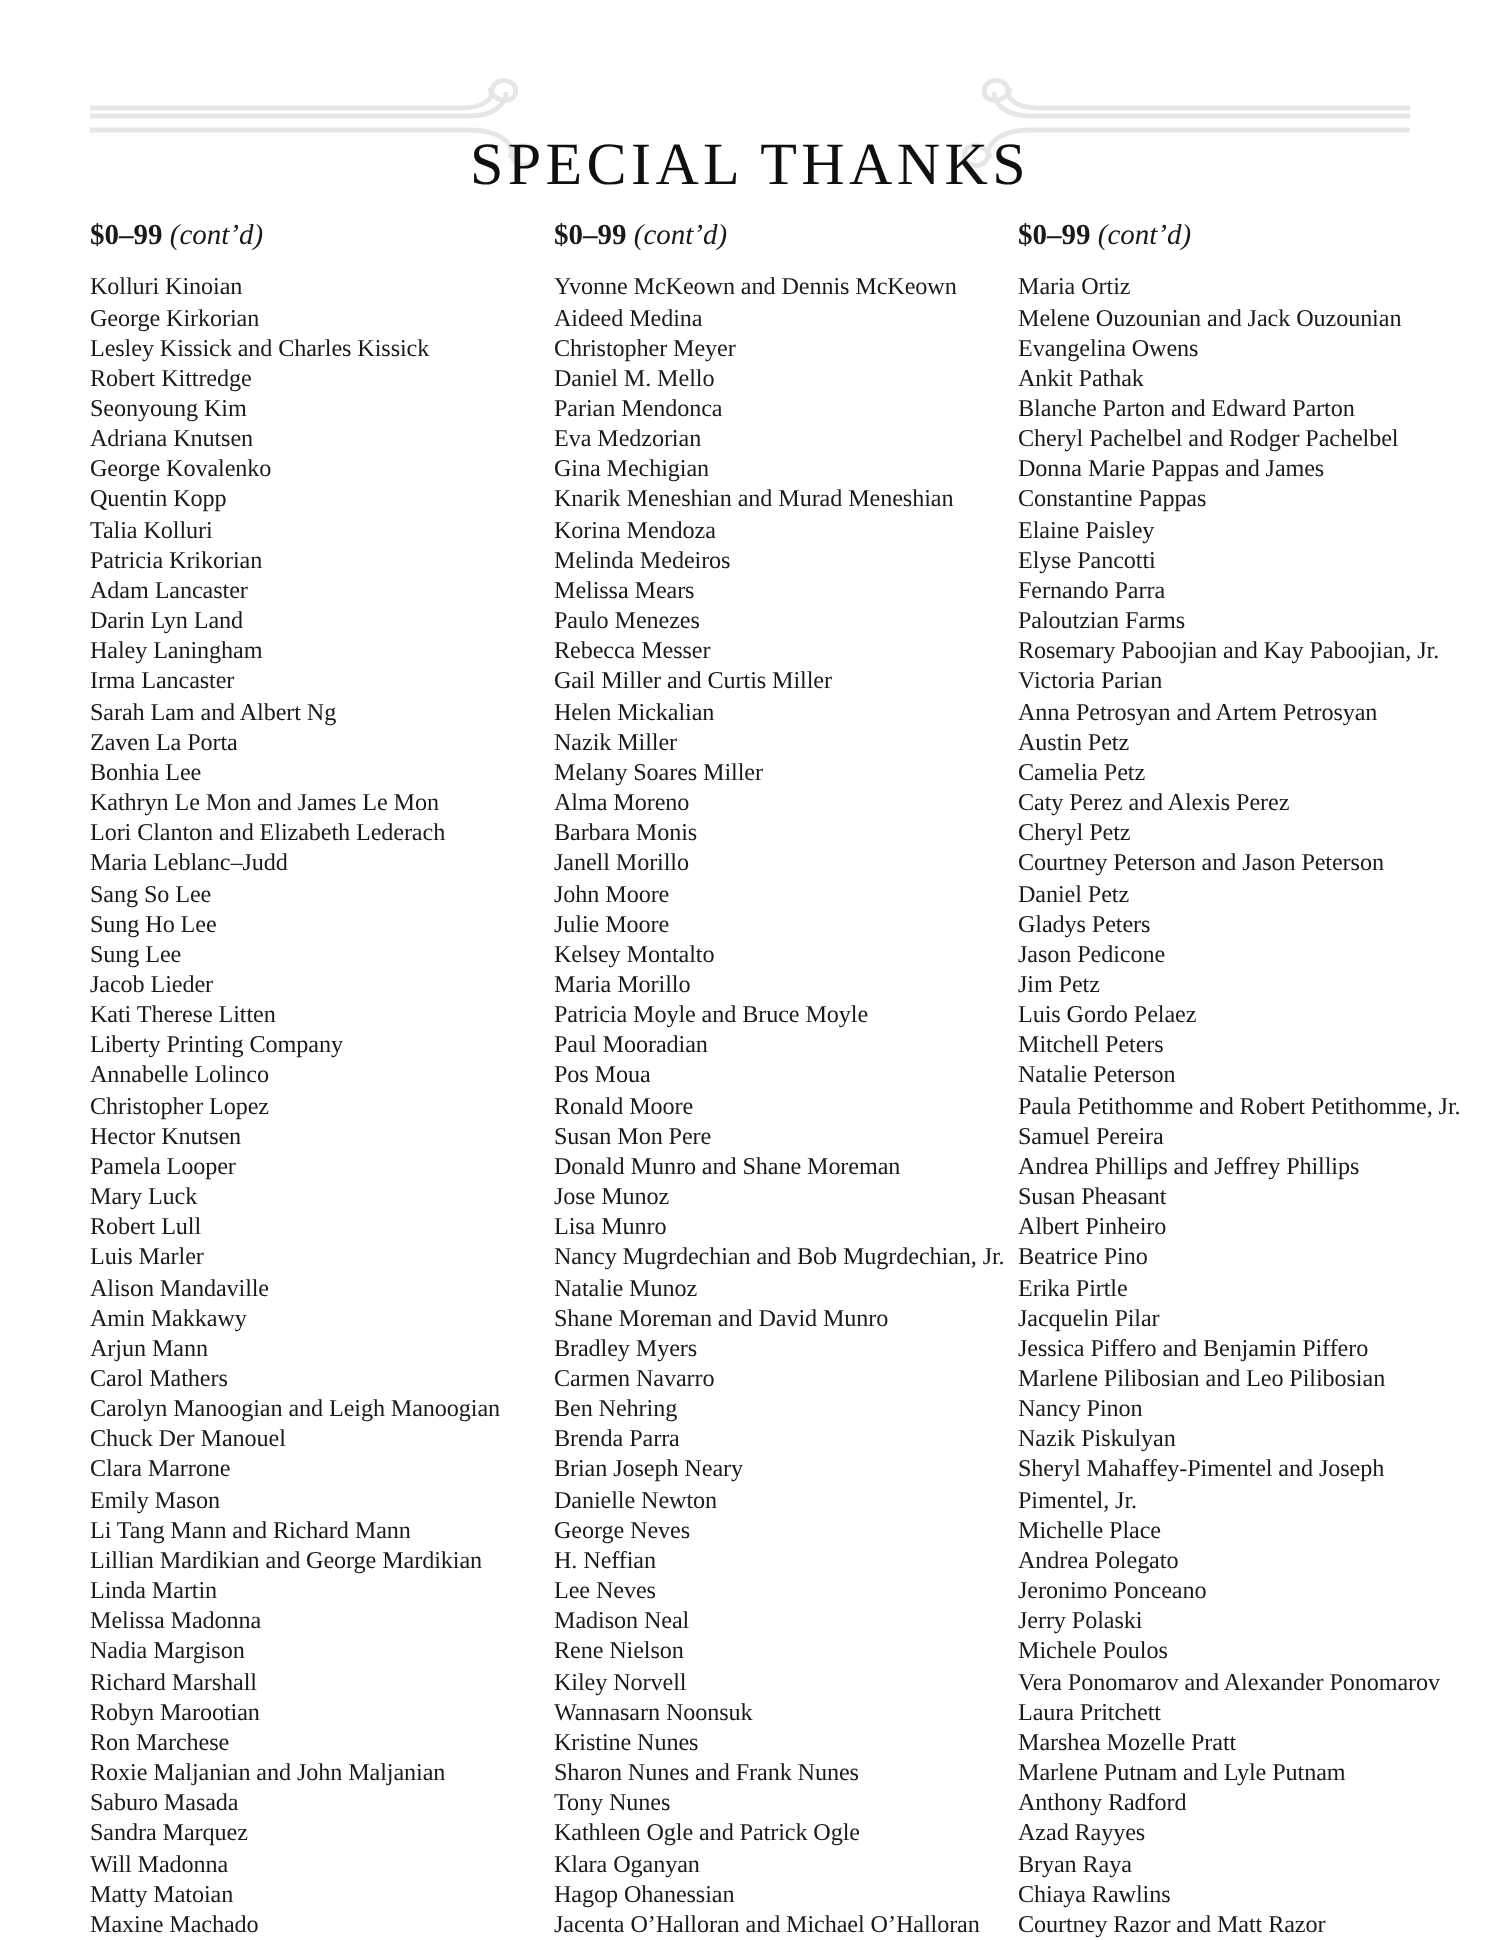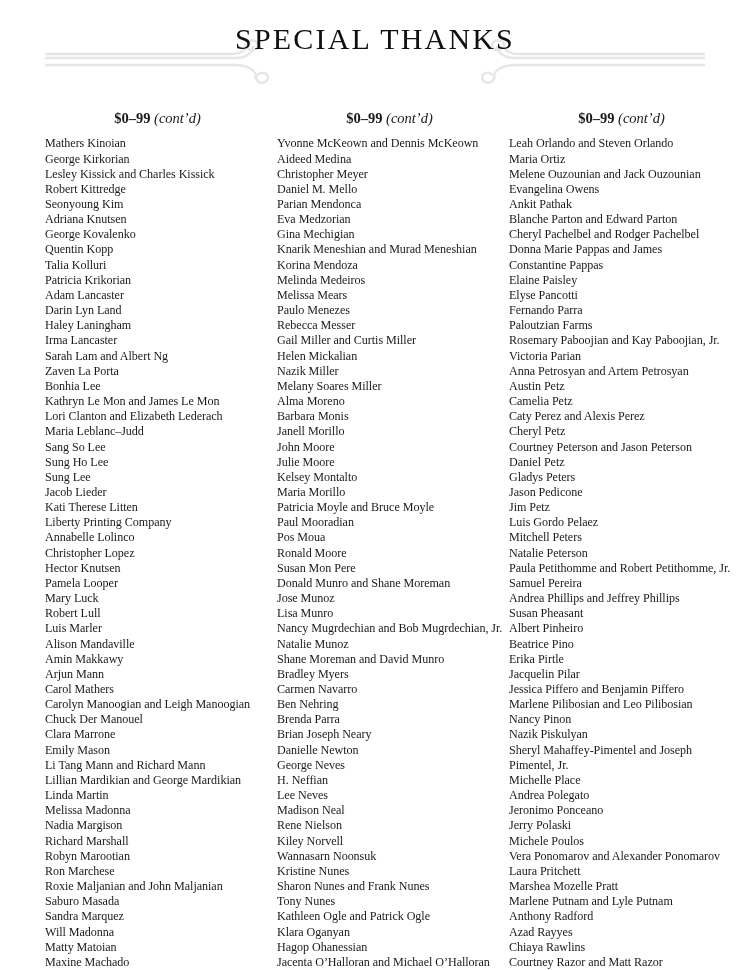--- a/index.html
+++ b/index.html
@@ -20,21 +20,21 @@
     height: 970px;
     box-sizing: border-box;
     padding: 0 45px;
   }
 
   
   .masthead {
     position: relative;
     height: 78px;
     display: flex;
-    align-items: flex-start;
+    align-items: flex-end;
     justify-content: center;
     margin-top: 22px;
   }
   .masthead-title {
     font-family: "Liberation Serif", "DejaVu Serif", serif;
     font-size: 30px;
     letter-spacing: 2.2px;
     color: #101010;
     white-space: nowrap;
     padding: 0 14px;
@@ -63,21 +63,20 @@
     flex: 0 0 225px;
   }
   .column + .column {
     margin-left: 7px;
   }
   .col-header {
     font-size: 14.5px;
     margin-bottom: 9px;
     white-space: nowrap;
     line-height: 1.2;
-    text-align: center;
   }
   .col-header .amount {
     font-weight: bold;
   }
   .col-header .contd {
     font-style: italic;
   }
   .name-list {
     list-style: none;
     margin: 0;
@@ -131,21 +130,21 @@
   </div>
 
   <div class="columns">
 
     <div class="column">
       <div class="col-header">
         <span class="amount">$0–99</span>
         <span class="contd">(cont’d)</span>
       </div>
       <ul class="name-list">
-          <li>Mathers Kinoian</li>
+          <li>Kolluri Kinoian</li>
           <li>George Kirkorian</li>
           <li>Lesley Kissick and Charles Kissick</li>
           <li>Robert Kittredge</li>
           <li>Seonyoung Kim</li>
           <li>Adriana Knutsen</li>
           <li>George Kovalenko</li>
           <li>Quentin Kopp</li>
           <li>Talia Kolluri</li>
           <li>Patricia Krikorian</li>
           <li>Adam Lancaster</li>
@@ -261,21 +260,20 @@
           <li>Kamilah Okafor</li>
         </ul>
     </div>
 
     <div class="column">
       <div class="col-header">
         <span class="amount">$0–99</span>
         <span class="contd">(cont’d)</span>
       </div>
       <ul class="name-list">
-          <li>Leah Orlando and Steven Orlando</li>
           <li>Maria Ortiz</li>
           <li>Melene Ouzounian and Jack Ouzounian</li>
           <li>Evangelina Owens</li>
           <li>Ankit Pathak</li>
           <li>Blanche Parton and Edward Parton</li>
           <li>Cheryl Pachelbel and Rodger Pachelbel</li>
           <li>Donna Marie Pappas and James</li>
           <li>Constantine Pappas</li>
           <li>Elaine Paisley</li>
           <li>Elyse Pancotti</li>
@@ -313,19 +311,20 @@
           <li>Andrea Polegato</li>
           <li>Jeronimo Ponceano</li>
           <li>Jerry Polaski</li>
           <li>Michele Poulos</li>
           <li>Vera Ponomarov and Alexander Ponomarov</li>
           <li>Laura Pritchett</li>
           <li>Marshea Mozelle Pratt</li>
           <li>Marlene Putnam and Lyle Putnam</li>
           <li>Anthony Radford</li>
           <li>Azad Rayyes</li>
+          <li>Bryan Raya</li>
           <li>Chiaya Rawlins</li>
           <li>Courtney Razor and Matt Razor</li>
         </ul>
     </div>
 
   </div>
 </div>
 
 </body></html>

